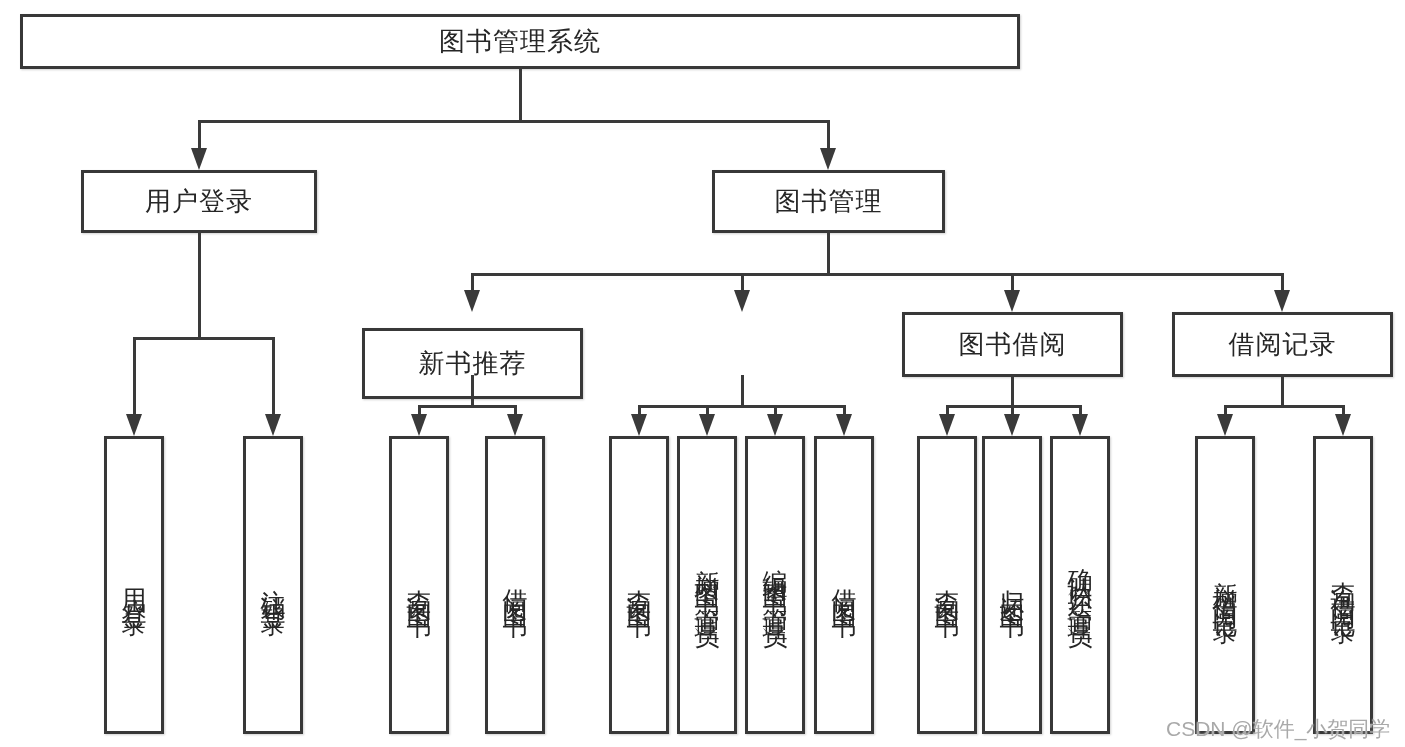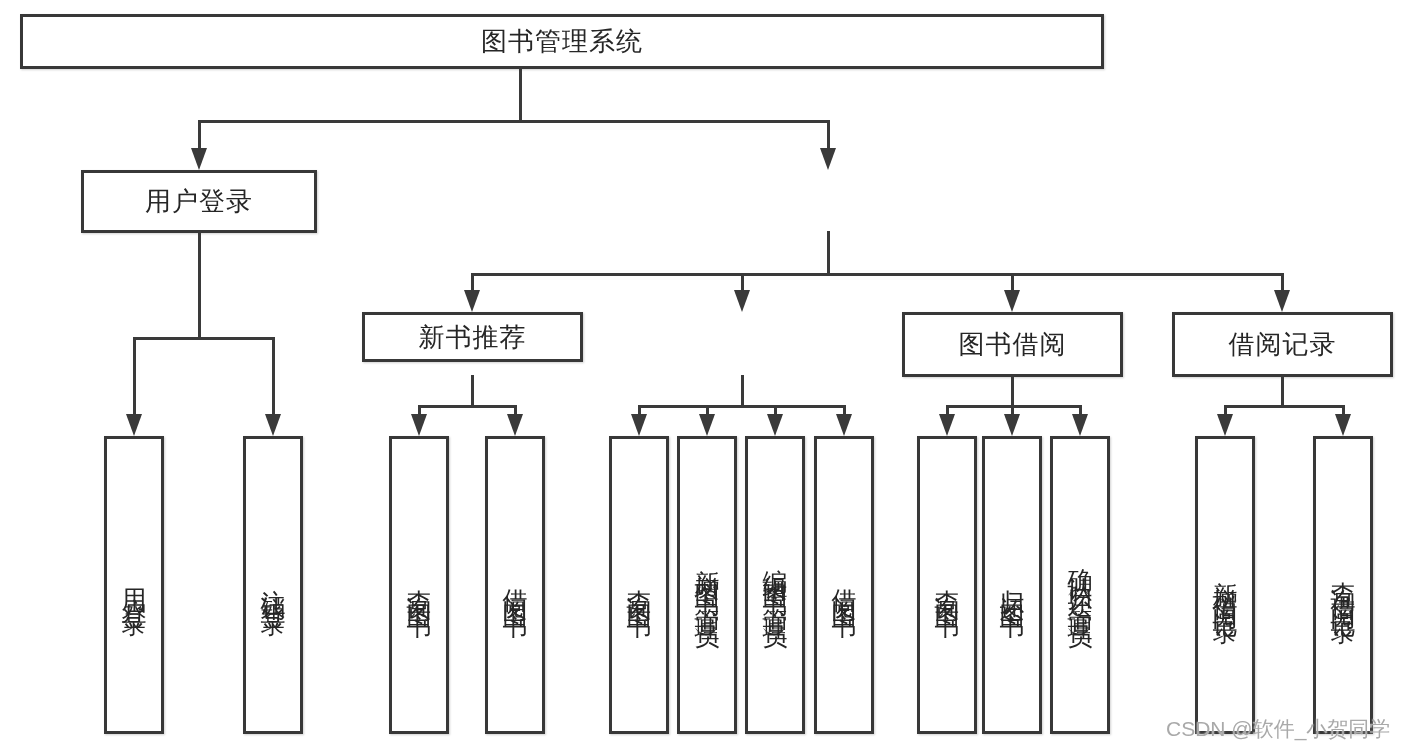--- a/index.html
+++ b/index.html
@@ -39,54 +39,57 @@
     position:absolute; left:1166px; top:715px;
     font-size:21px; color:#a9a9a9; z-index:5;
     text-shadow:0 0 2px #ffffff; white-space:nowrap;
   }
 </style>
 </head>
 <body>
 
 <div class="stage">
 
-  <div class="hbox" style="left:20px;top:14px;width:1084px;height:55px;justify-content:center;">
+  <div class="hbox" style="left:20px;top:14px;width:1000px;height:55px;justify-content:center;">
     <span>图书管理系统</span>
   </div>
 
   <div class="vline" style="left:519px;top:67px;height:56px;"></div>
   <div class="hline" style="left:198px;top:120px;width:631px;"></div>
   <div class="vline" style="left:198px;top:120px;height:30px;"></div>
   <div class="arrow" style="left:191px;top:148px;"></div>
   <div class="vline" style="left:827px;top:120px;height:30px;"></div>
   <div class="arrow" style="left:820px;top:148px;"></div>
 
   <div class="hbox" style="left:81px;top:170px;width:236px;height:63px;">
     <span>用户登录</span>
+  </div>
+  <div class="hbox" style="left:712px;top:170px;width:233px;height:63px;">
+    <span>图书管理</span>
   </div>
 
   <div class="vline" style="left:198px;top:231px;height:109px;"></div>
   <div class="hline" style="left:133px;top:337px;width:142px;"></div>
   <div class="vline" style="left:133px;top:337px;height:80px;"></div>
   <div class="arrow" style="left:126px;top:414px;"></div>
   <div class="vline" style="left:272px;top:337px;height:80px;"></div>
   <div class="arrow" style="left:265px;top:414px;"></div>
 
   <div class="vline" style="left:827px;top:231px;height:45px;"></div>
   <div class="hline" style="left:471px;top:273px;width:813px;"></div>
   <div class="vline" style="left:471px;top:273px;height:20px;"></div>
   <div class="arrow" style="left:464px;top:290px;"></div>
   <div class="vline" style="left:741px;top:273px;height:20px;"></div>
   <div class="arrow" style="left:734px;top:290px;"></div>
   <div class="vline" style="left:1011px;top:273px;height:20px;"></div>
   <div class="arrow" style="left:1004px;top:290px;"></div>
   <div class="vline" style="left:1281px;top:273px;height:20px;"></div>
   <div class="arrow" style="left:1274px;top:290px;"></div>
 
-  <div class="hbox" style="left:362px;top:312px;width:221px;height:50px;">
+  <div class="hbox" style="left:362px;top:328px;width:221px;height:71px;">
     <span>新书推荐</span>
   </div>
   <div class="hbox" style="left:902px;top:312px;width:221px;height:65px;">
     <span>图书借阅</span>
   </div>
   <div class="hbox" style="left:1172px;top:312px;width:221px;height:65px;">
     <span>借阅记录</span>
   </div>
 
   <div class="vline" style="left:471px;top:375px;height:33px;"></div>

